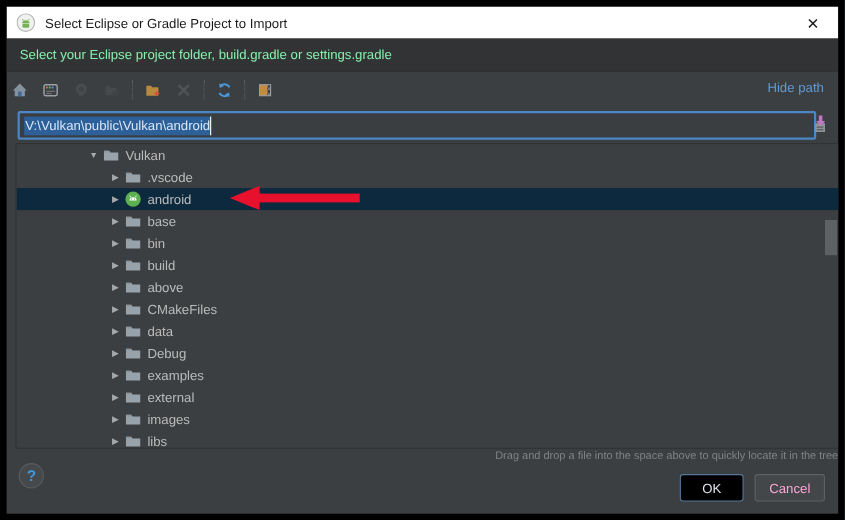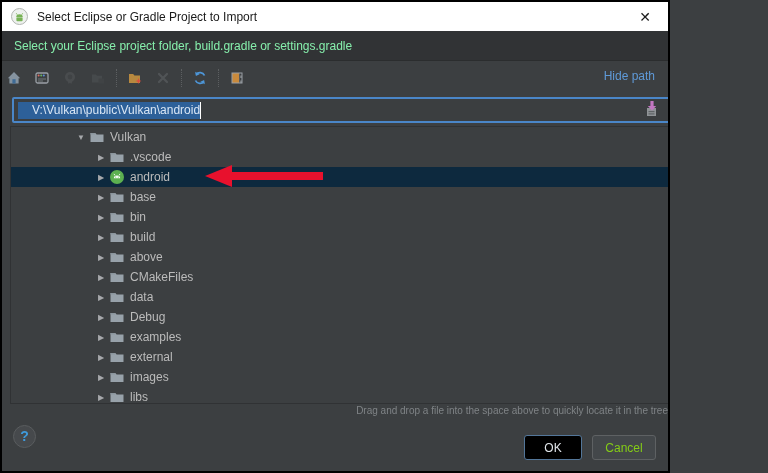--- a/index.html
+++ b/index.html
@@ -1,20 +1,20 @@
 <!DOCTYPE html>
 <html><head>
 <meta charset="utf-8">
 <style>
   * { box-sizing: border-box; margin: 0; padding: 0; }
   html,body { width:768px; height:473px; }
   body { font-family: "Liberation Sans", sans-serif; background:#3c3f41; }
 
-  .dialog { position:relative; width:670px; height:473px; background:#3c3f41;
-            border:2px solid #000000; overflow:hidden; }
+  .dialog { position:relative; width:768px; height:473px; background:#3c3f41;
+            border:6px solid #000000; overflow:hidden; }
 
   
   .titlebar { position:absolute; left:0; top:0; right:0; height:29px; background:#ffffff;
               display:flex; align-items:center; }
   .titlebar .app-icon { margin-left:9px; width:17px; height:17px; }
   .titlebar .title { margin-left:9px; font-size:12px; color:#1a1a1a; }
   .titlebar .close { position:absolute; right:13px; top:5px; width:20px; height:20px;
                      color:#1a1a1a; font-size:14px; line-height:20px; text-align:center; cursor:pointer; }
 
   
@@ -30,21 +30,21 @@
   .tbtn.disabled { opacity:.45; }
   .tsep { width:1px; height:18px; margin:0 6px 0 2px;
           border-left:1px dotted #5c5f61; }
   .hide-path { position:absolute; right:13px; top:8px; color:#5f9ad8; font-size:12px; cursor:pointer; }
 
   
   .path-row { position:absolute; left:10px; top:95px; right:8px; height:26px; }
   .path-input { position:absolute; left:0; top:0; width:726px; height:26px;
                 background:#3b3e40; border:2px solid #4a86c8; border-radius:2px;
                 font-size:12px; display:flex; align-items:center; padding-left:4px; }
-  .path-input .sel { background:#2d6099; color:#d9e6f5; padding:1px 0 2px 14px;
+  .path-input .sel { background:#2d6099; color:#d9e6f5; padding:1px 0 2px 1px;
                      border-right:1px solid #ffffff; }
   .paste-btn { position:absolute; right:-2px; top:2px; width:20px; height:20px; }
 
   
   .tree-panel { position:absolute; left:8px; top:124px; width:750px; height:278px;
                 background:#3c3f41; border:1px solid #303234; overflow:hidden; }
   .tree-row { height:20px; display:flex; align-items:center; font-size:12px; color:#bbbbbb; }
   .tree-row.selected { background:#0d293e; }
   .chevron { width:16px; font-size:8px; color:#a6a8ab; text-align:center; flex:0 0 16px; }
   .node-icon { width:16px; height:16px; margin-right:5px; flex:0 0 16px; }
@@ -64,21 +64,21 @@
 
   
   .footer { position:absolute; left:0; bottom:0; right:0; height:53px; }
   .help-btn { position:absolute; left:11px; top:7px; width:23px; height:23px; border-radius:50%;
               background:#46494c; border:1px solid #595c5e; color:#3f9bdc;
               font-size:14px; font-weight:bold; text-align:center; line-height:21px; cursor:pointer; }
   .btns { position:absolute; right:12px; bottom:11px; display:flex; gap:10px; }
   .btn { height:25px; font-size:12px; border-radius:3px; display:flex;
          align-items:center; justify-content:center; cursor:pointer; }
   .btn.ok { width:58px; background:#000000; border:1px solid #537699; color:#e0e5ea; }
-  .btn.cancel { width:64px; background:#43474a; border:1px solid #5e6163; color:#84cc16; }
+  .btn.cancel { width:64px; background:#43474a; border:1px solid #5e6163; color:#f9a8d4; }
 </style>
 </head>
 <body>
 
 <div class="dialog">
 
   <div class="titlebar">
     <svg class="app-icon" viewBox="0 0 17 17">
       <circle cx="8.5" cy="8.5" r="8" fill="#eef1ee" stroke="#b2b6b2" stroke-width="1"></circle>
       <path d="M5.2 9.2 a3.3 2.9 0 0 1 6.6 0 z" fill="#77b255"></path>

